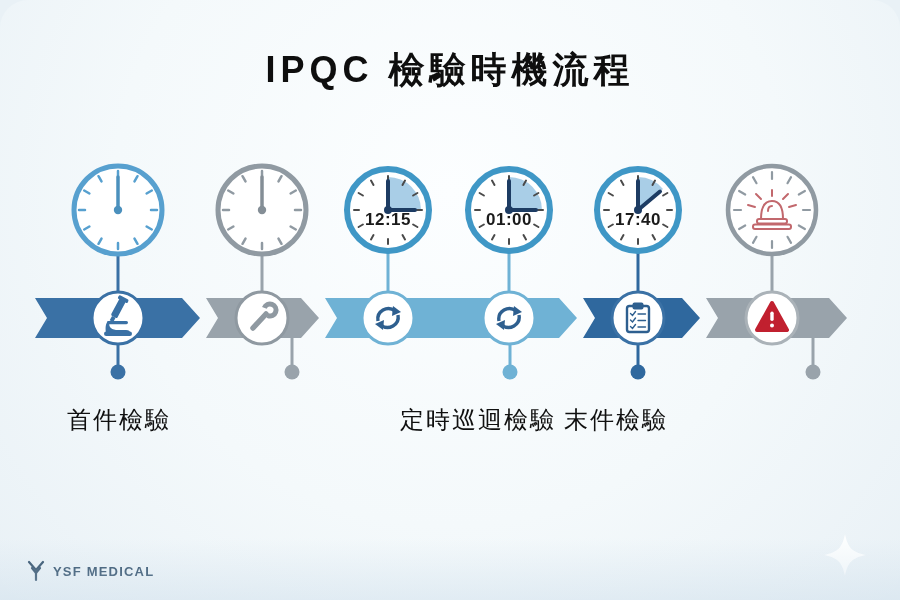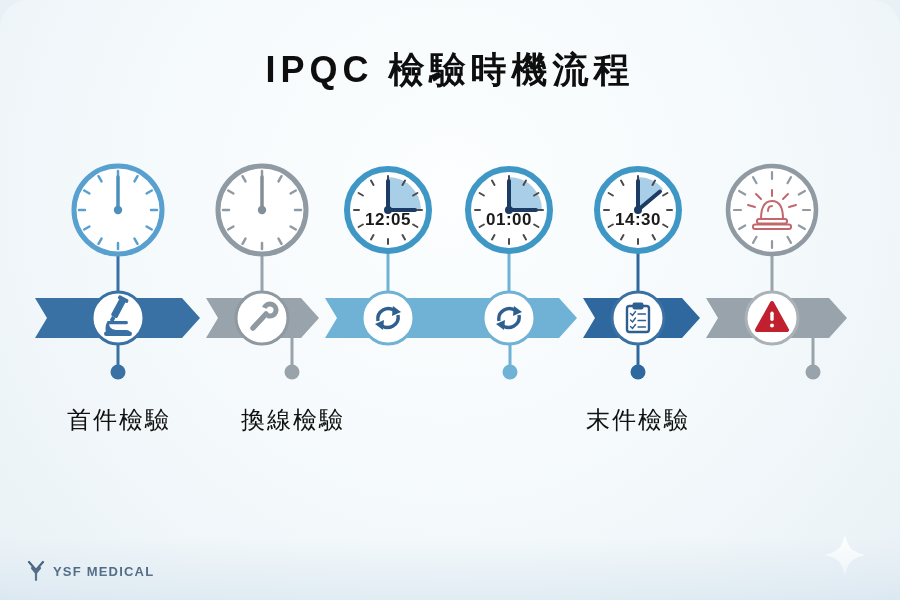--- a/index.html
+++ b/index.html
@@ -266,27 +266,27 @@
         <line x1="761" y1="199" x2="756" y2="194"></line>
         <line x1="783" y1="199" x2="788" y2="194"></line>
         <line x1="755" y1="207" x2="748" y2="205"></line>
         <line x1="789" y1="207" x2="796" y2="205"></line>
       </g>
     </g>
 
     <path d="M845 534 C848 548 852 552 866 555 C852 558 848 562 845 576 C842 562 838 558 824 555 C838 552 842 548 845 534 Z" fill="#ffffff" opacity="0.85"></path>
   </svg>
 
-  <div class="clock-time" style="left:388px;top:210px;">12:05</div>
+  <div class="clock-time" style="left:388px;top:210px;">12:15</div>
   <div class="clock-time" style="left:509px;top:210px;">01:00</div>
-  <div class="clock-time" style="left:638px;top:210px;">14:30</div>
+  <div class="clock-time" style="left:638px;top:210px;">17:40</div>
 
   <div class="step-label" style="left:119px;">首件檢驗</div>
-  <div class="step-label" style="left:293px;">換線檢驗</div>
-  <div class="step-label" style="left:638px;text-align:right;">末件檢驗</div>
+  <div class="step-label" style="left:478px;">定時巡迴檢驗</div>
+  <div class="step-label" style="left:616px;text-align:right;">末件檢驗</div>
 
   <div class="brand">
     <svg width="20" height="22" viewBox="0 0 20 22">
       <g fill="none" stroke="#2b4a66" stroke-width="2.2" stroke-linecap="round">
         <path d="M3 2 L10 10 L17 2"></path>
         <path d="M6 8 L10 13 L14 8"></path>
         <path d="M10 13 L10 20"></path>
       </g>
     </svg>
     <span class="brand-text">YSF MEDICAL</span>

